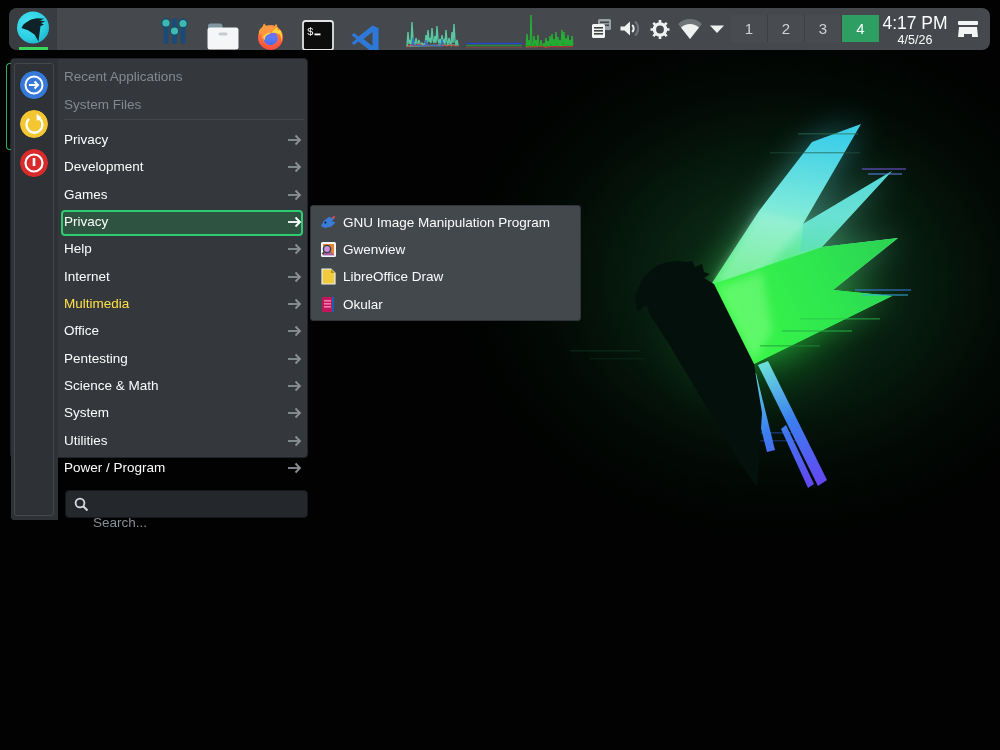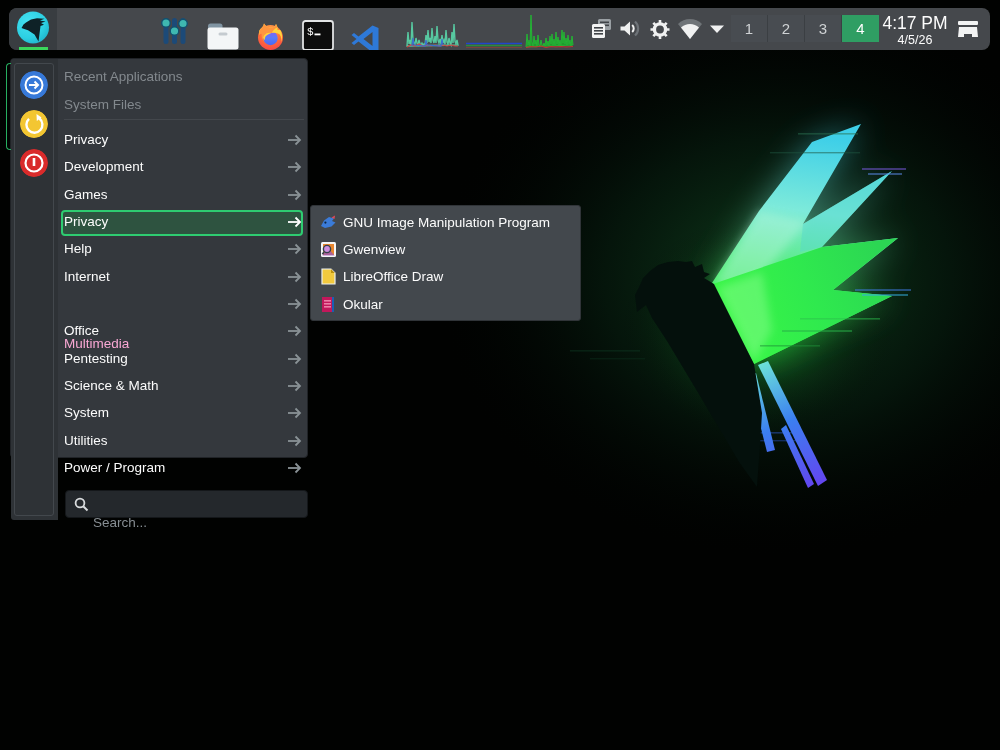--- a/index.html
+++ b/index.html
@@ -328,21 +328,21 @@
   <div style="position:absolute;left:53px;top:183.32px;color:#fcfcfc;font-size:13.5px;line-height:14px;">Help</div>
   <svg style="position:absolute;left:276px;top:183.32px;" width="16" height="14">
           <line x1="1" y1="7" x2="13" y2="7" stroke="#8a9296" stroke-width="1.8"></line>
           <path d="M8.5,2.5 L13,7 L8.5,11.5" fill="none" stroke="#8a9296" stroke-width="1.8"></path>
         </svg>
   <div style="position:absolute;left:53px;top:210.65px;color:#fcfcfc;font-size:13.5px;line-height:14px;">Internet</div>
   <svg style="position:absolute;left:276px;top:210.65px;" width="16" height="14">
           <line x1="1" y1="7" x2="13" y2="7" stroke="#8a9296" stroke-width="1.8"></line>
           <path d="M8.5,2.5 L13,7 L8.5,11.5" fill="none" stroke="#8a9296" stroke-width="1.8"></path>
         </svg>
-  <div style="position:absolute;left:53px;top:237.98px;color:#f9a8d4;font-size:13.5px;line-height:14px;margin-top:40px;">Multimedia</div>
+  <div style="position:absolute;left:53px;top:237.98px;color:#fde047;font-size:13.5px;line-height:14px;">Multimedia</div>
   <svg style="position:absolute;left:276px;top:237.98px;" width="16" height="14">
           <line x1="1" y1="7" x2="13" y2="7" stroke="#8a9296" stroke-width="1.8"></line>
           <path d="M8.5,2.5 L13,7 L8.5,11.5" fill="none" stroke="#8a9296" stroke-width="1.8"></path>
         </svg>
   <div style="position:absolute;left:53px;top:265.31px;color:#fcfcfc;font-size:13.5px;line-height:14px;">Office</div>
   <svg style="position:absolute;left:276px;top:265.31px;" width="16" height="14">
           <line x1="1" y1="7" x2="13" y2="7" stroke="#8a9296" stroke-width="1.8"></line>
           <path d="M8.5,2.5 L13,7 L8.5,11.5" fill="none" stroke="#8a9296" stroke-width="1.8"></path>
         </svg>
   <div style="position:absolute;left:53px;top:292.64px;color:#fcfcfc;font-size:13.5px;line-height:14px;">Pentesting</div>

